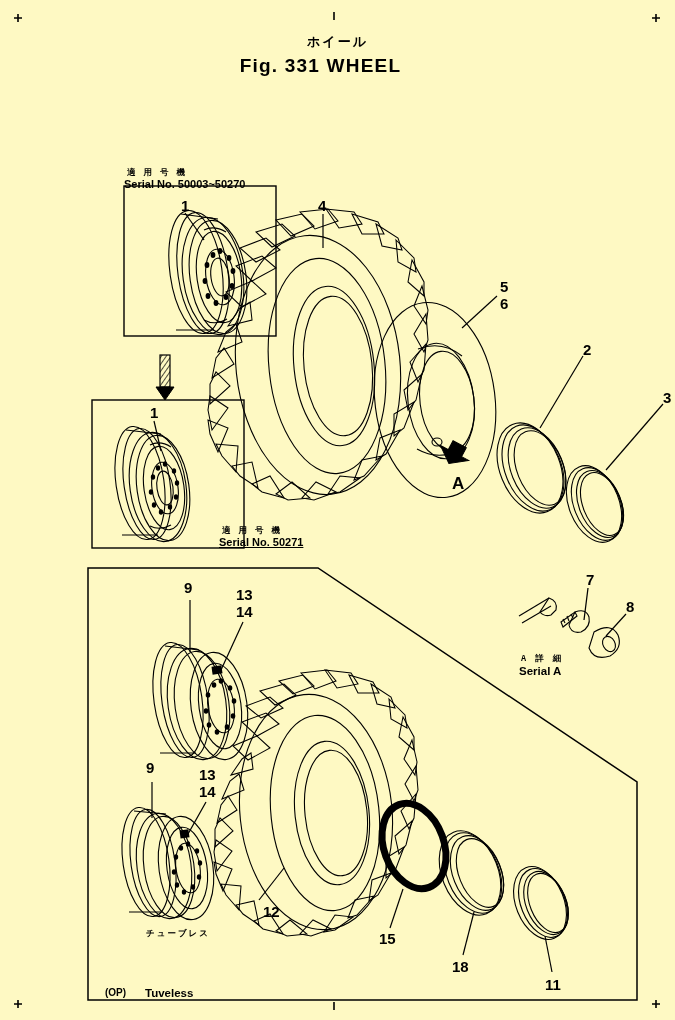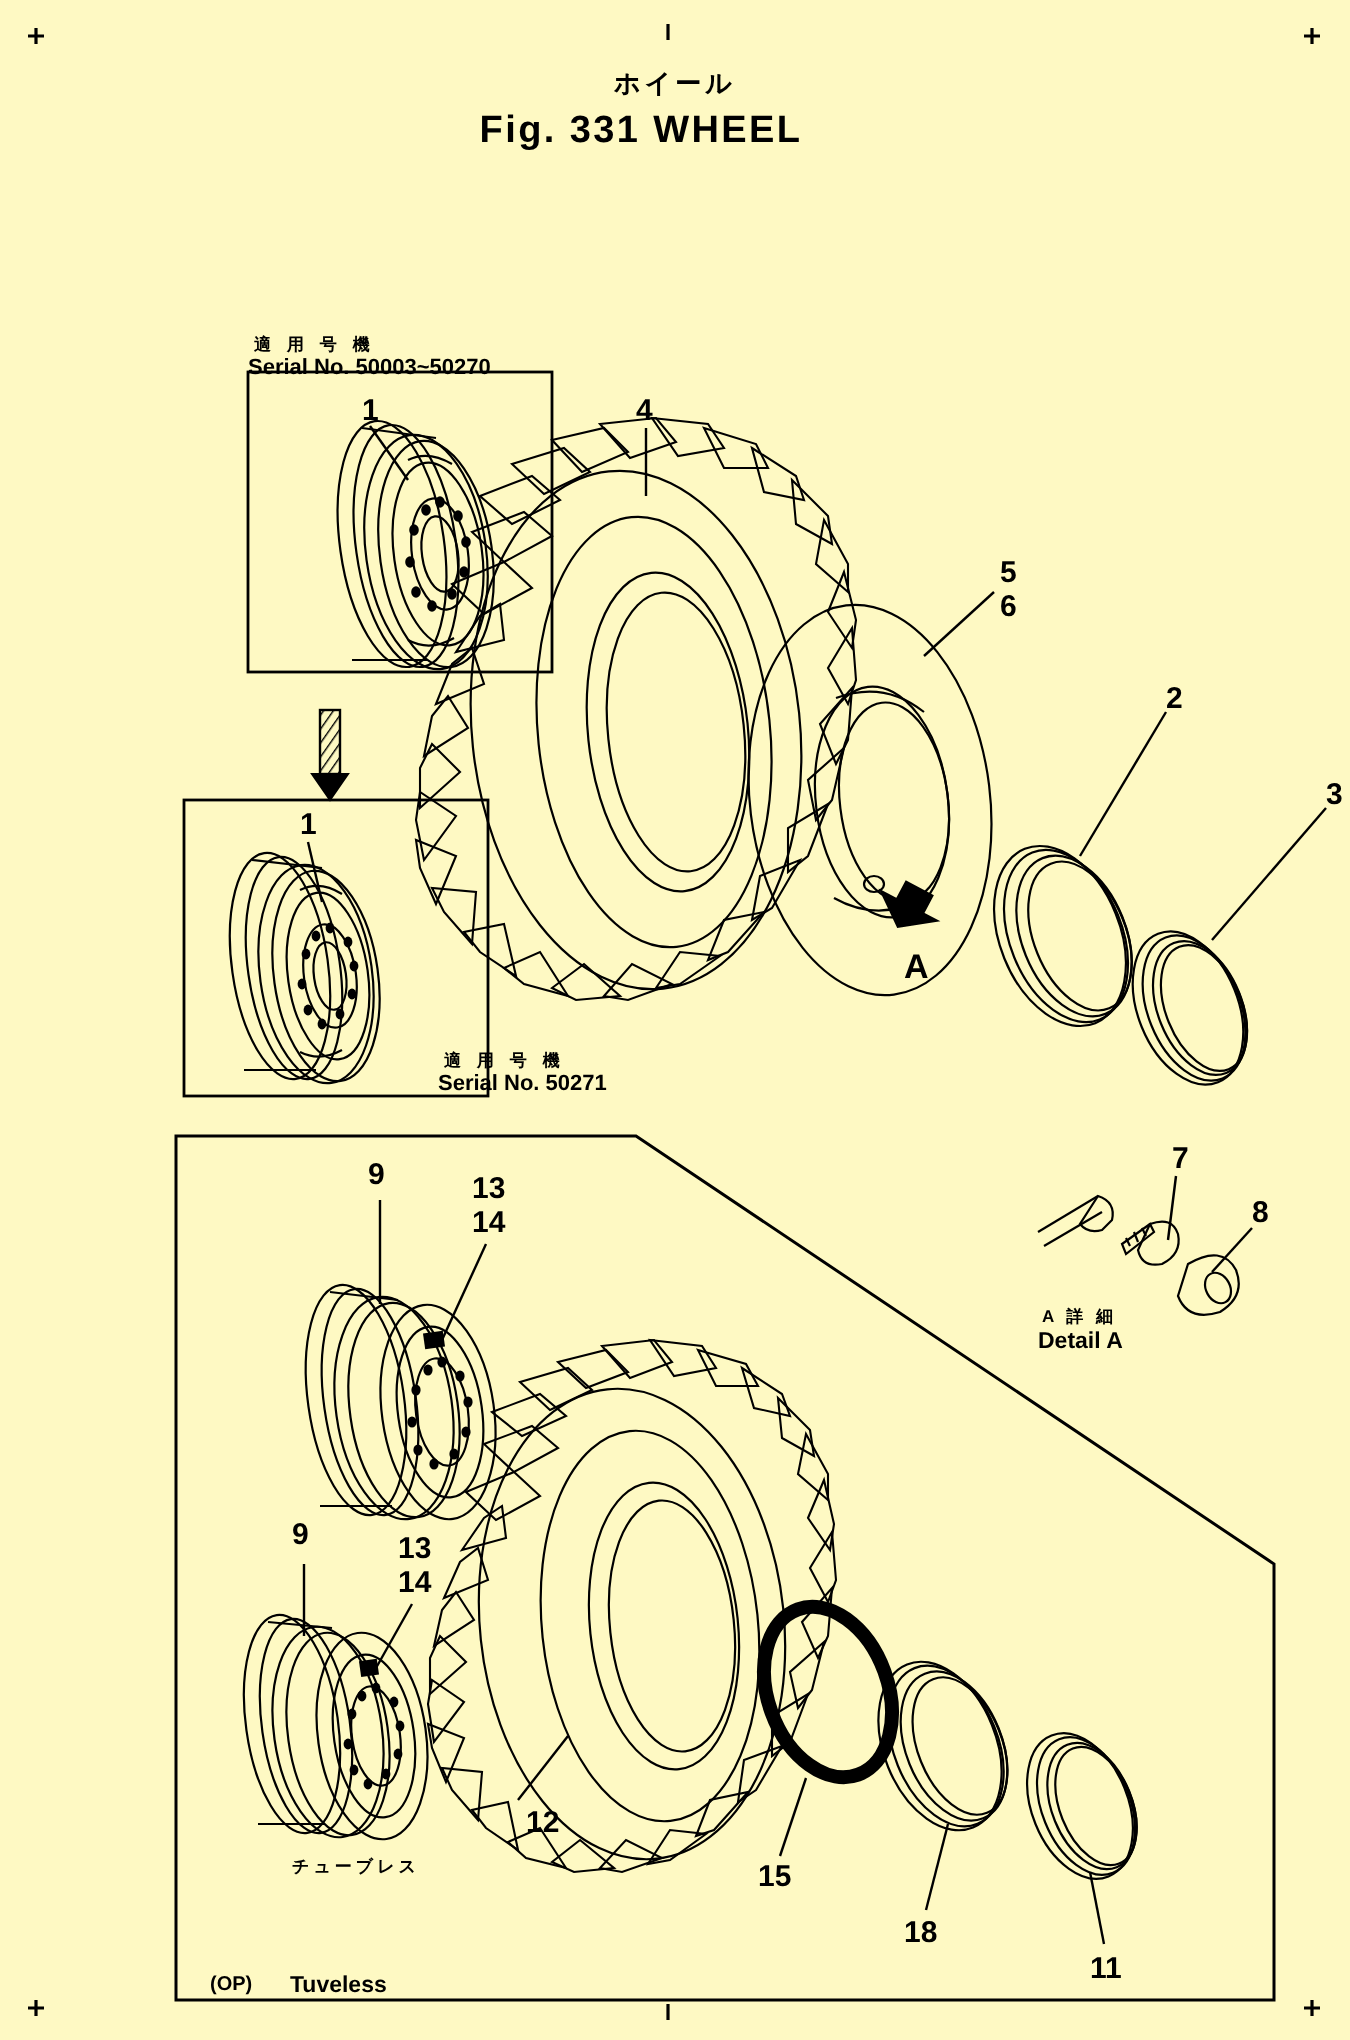--- a/index.html
+++ b/index.html
@@ -70,21 +70,21 @@
     font-weight: bold;
     font-family: "Liberation Sans", sans-serif;
     color: #000;
     white-space: nowrap;
   }
   .detail-jp {
     position: absolute;
     font-size: 8.5px;
     font-weight: bold;
     letter-spacing: 2px;
-    font-family: Liberation Sans, sans-serif;
+    font-family: Liberation Mono, monospace;
     white-space: nowrap;
     text-align: center;
   }
   .detail-en {
     position: absolute;
     font-size: 11.5px;
     font-weight: bold;
     white-space: nowrap;
   }
   .op-paren {
@@ -391,24 +391,24 @@
       </g>
       <path d="M552,972 L545,936" stroke-width="1.2"></path>
 
     </g>
   </svg>
 
   <div class="serial-jp" style="left:127px; top:167px;">適 用 号 機</div>
   <div class="serial-en" style="left:124px; top:178px;">Serial  No.  50003~50270</div>
 
   <div class="serial-jp" style="left:222px; top:525px;">適 用 号 機</div>
-  <div class="serial-en" style="left:219px; top:536px;">Serial  No.  50271</div>
+  <div class="serial-en" style="left:219px; top:536px;text-decoration:underline;">Serial  No.  50271</div>
 
   <div class="detail-jp" style="left:521px; top:653px;">A 詳 細</div>
-  <div class="detail-en" style="left:519px; top:665px;">Detail A</div>
+  <div class="detail-en" style="left:519px; top:665px;">Serial A</div>
   <div class="lbl" style="left:452px; top:474px; font-size:17px;">A</div>
 
   <div class="op-paren" style="left:105px; top:987px;">(OP)</div>
   <div class="detail-jp" style="left:146px; top:928px;">チューブレス</div>
   <div class="detail-en" style="left:145px; top:987px;">Tuveless</div>
 
   <div class="lbl" style="left:181px; top:197px;">1</div>
   <div class="lbl" style="left:150px; top:404px;">1</div>
   <div class="lbl" style="left:318px; top:197px;">4</div>
   <div class="lbl" style="left:500px; top:278px;">5</div>

